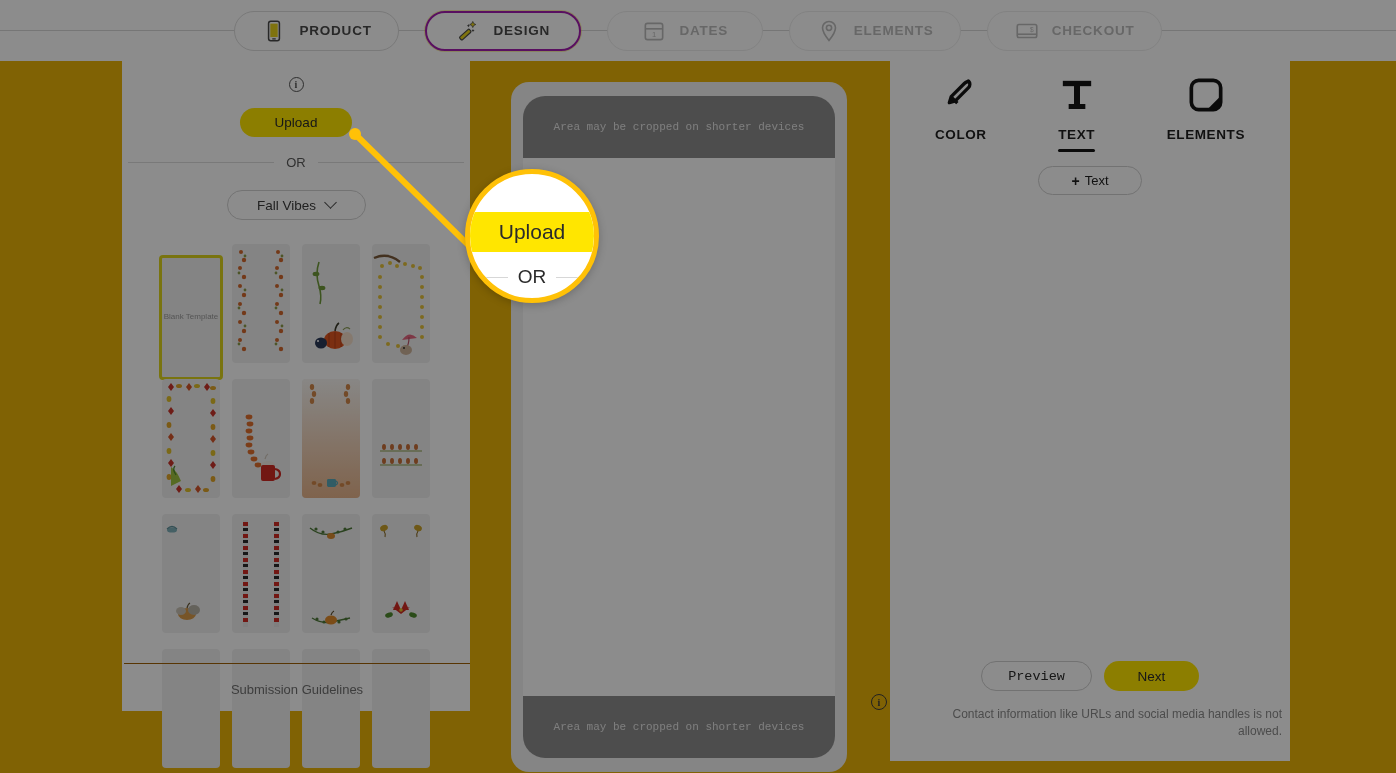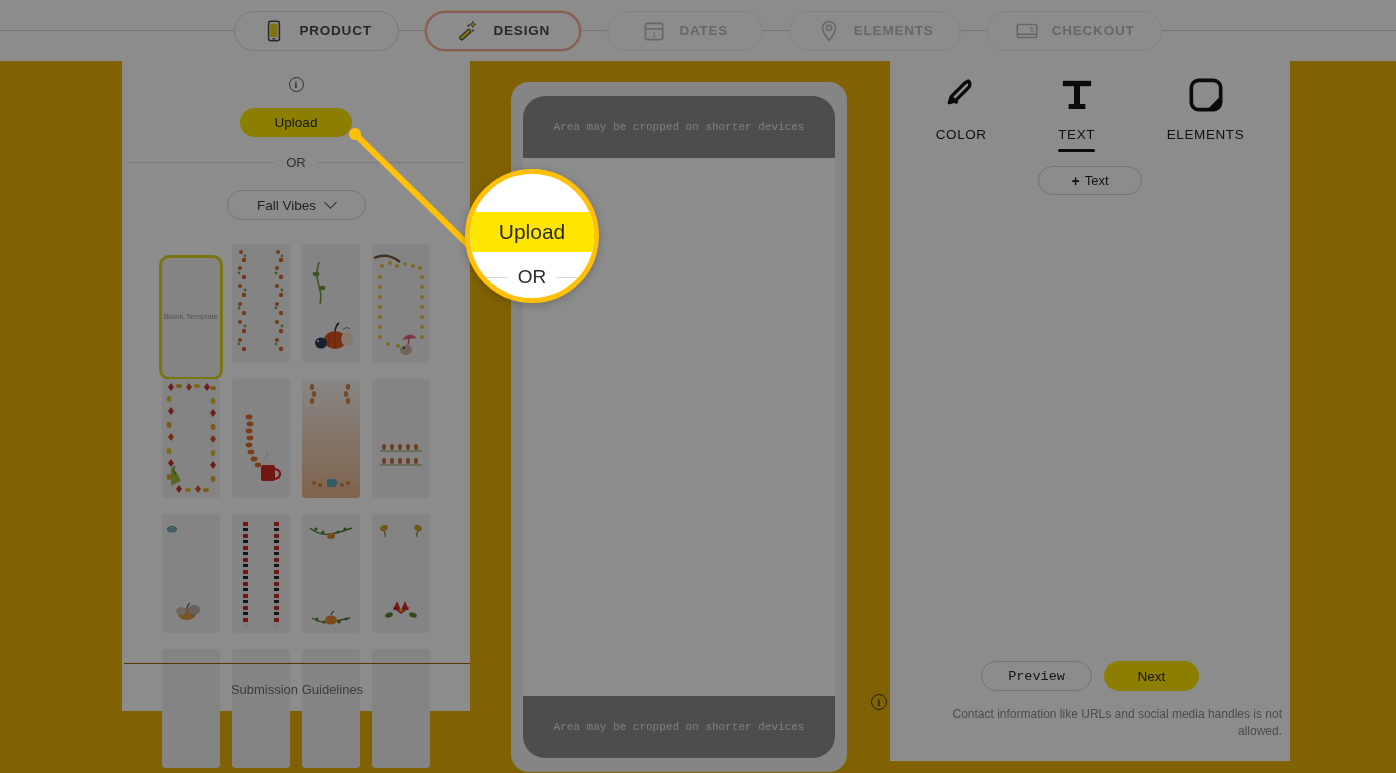--- a/index.html
+++ b/index.html
@@ -55,21 +55,21 @@
     justify-content: center;
     gap: 12px;
     height: 40px;
     padding: 0 26px;
     border-radius: 22px;
     border: 1px solid #dcdcdc;
     background: #ffffff;
     min-width: 156px;
   }
   .step.active {
-    border: 2px solid #fca5a5;
+    border: 2px solid #a21caf;
     box-shadow: 0 0 0 1px rgba(232,210,26,0.35);
   }
   .step .label {
     font-size: 13.5px;
     letter-spacing: 0.8px;
     font-weight: 700;
     color: #4a4a4a;
   }
   .step.dim .label { color: #bcbcbc; }
   .step.dim { border-color: #ededed; }
@@ -164,21 +164,21 @@
   }
   .tpl {
     position: relative;
     width: 58px; height: 119px;
     border-radius: 4px;
     background: #f1f1f1;
     overflow: hidden;
   }
   .tpl.selected {
     outline: 3px solid #dcd41d;
-    border-radius: 7px;
+    border-radius: 1px;
     margin-top: 27px;
   }
   .tpl .blank-label {
     position: absolute;
     inset: 0;
     display: flex;
     flex-direction: column;
     align-items: center;
     justify-content: center;
     font-size: 8px;
@@ -268,20 +268,21 @@
     justify-content: center;
     gap: 70px;
     padding-top: 14px;
   }
   .tool-tab {
     display: flex;
     flex-direction: column;
     align-items: center;
     gap: 12px;
     cursor: pointer;
+    font-weight: bold;
   }
   .tool-tab .tt-label {
     font-size: 13.5px;
     letter-spacing: 0.6px;
     color: #1f1f1f;
     position: relative;
     padding-bottom: 6px;
   }
   .tool-tab.active .tt-label::after {
     content: "";

